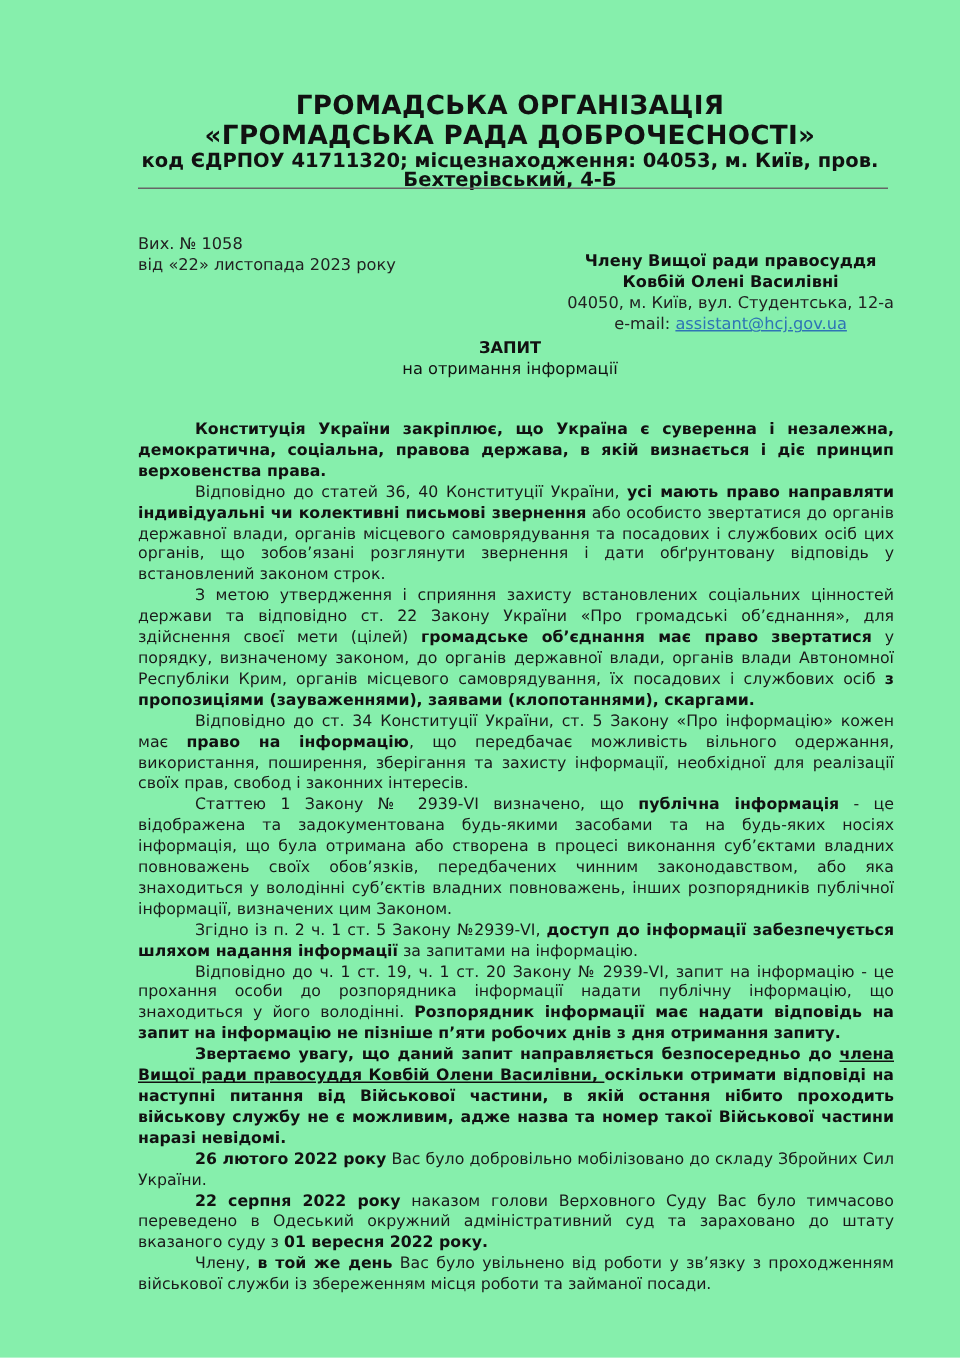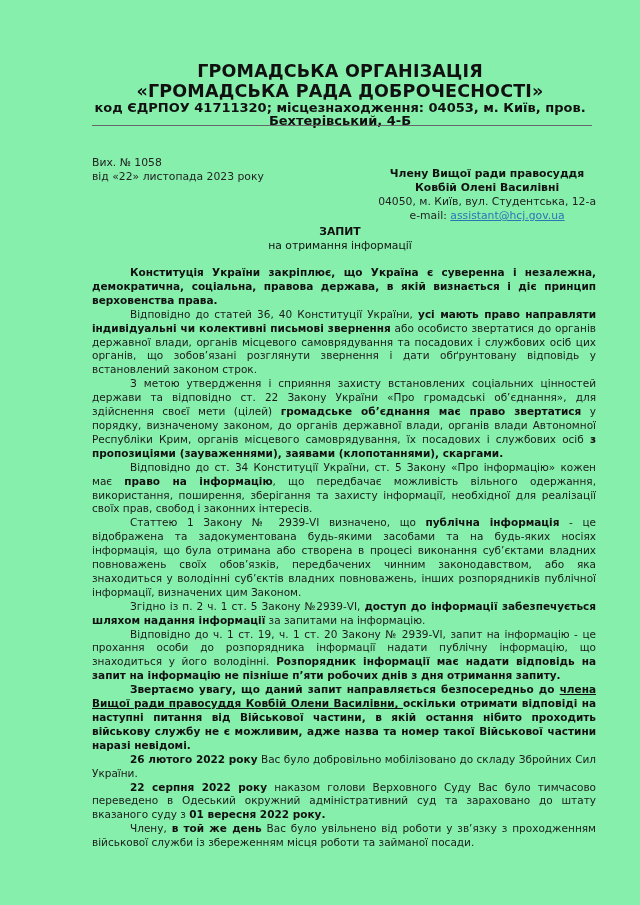--- a/index.html
+++ b/index.html
@@ -19,21 +19,21 @@
       font-weight: bold; font-size: 13px; line-height: 13px;
     }
     .rule { position: absolute; left: 92px; width: 500px; top: 125px; height: 0; border-top: 1.3px solid #666; }
     .outnum { position: absolute; left: 92px; top: 140px; font-size: 10.8px; line-height: 14px; color: #222; margin-top: 16px; }
     .addressee { position: absolute; right: 44px; top: 167px; text-align: center; font-size: 10.8px; line-height: 14px; color: #222; }
     .addressee .b { font-weight: bold; color: #111; }
     .addressee a { color: #2e74b5; text-decoration: underline; }
     .req-title { position: absolute; left: 80px; width: 520px; top: 225px; text-align: center; font-size: 10.8px; line-height: 14px; }
     .req-title .t1 { font-weight: bold; }
     .body {
-      position: absolute; left: 92px; width: 504px; top: 266px;
+      position: absolute; left: 92px; width: 504px; top: 280px;
       font-size: 10.5px; line-height: 13.9px; text-align: justify; color: #1a1a1a;
     }
     .body p { margin: 0; text-indent: 38px; }
     .body b { color: #111; }
     .body u { text-decoration: underline; }
   </style>
 </head>
 <body>
 
 <div class="page">

